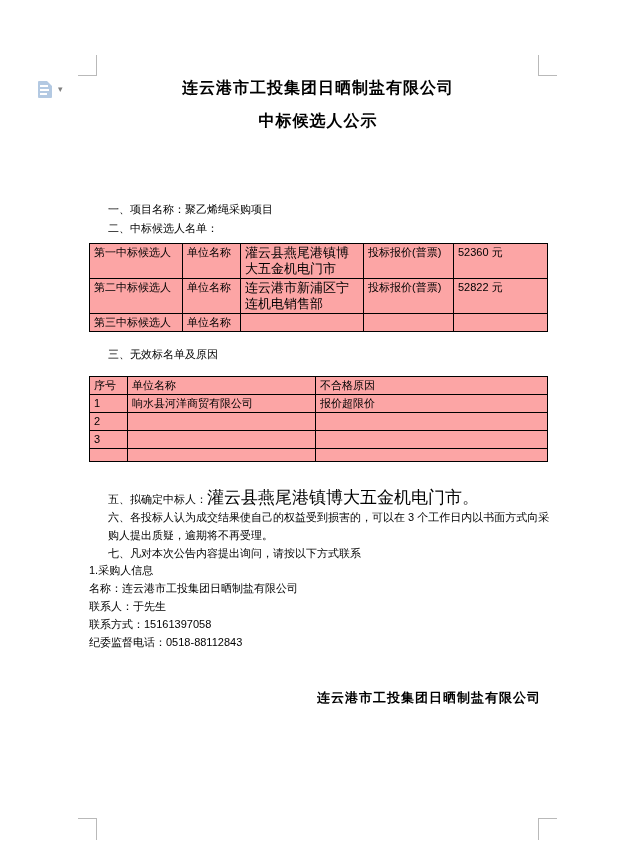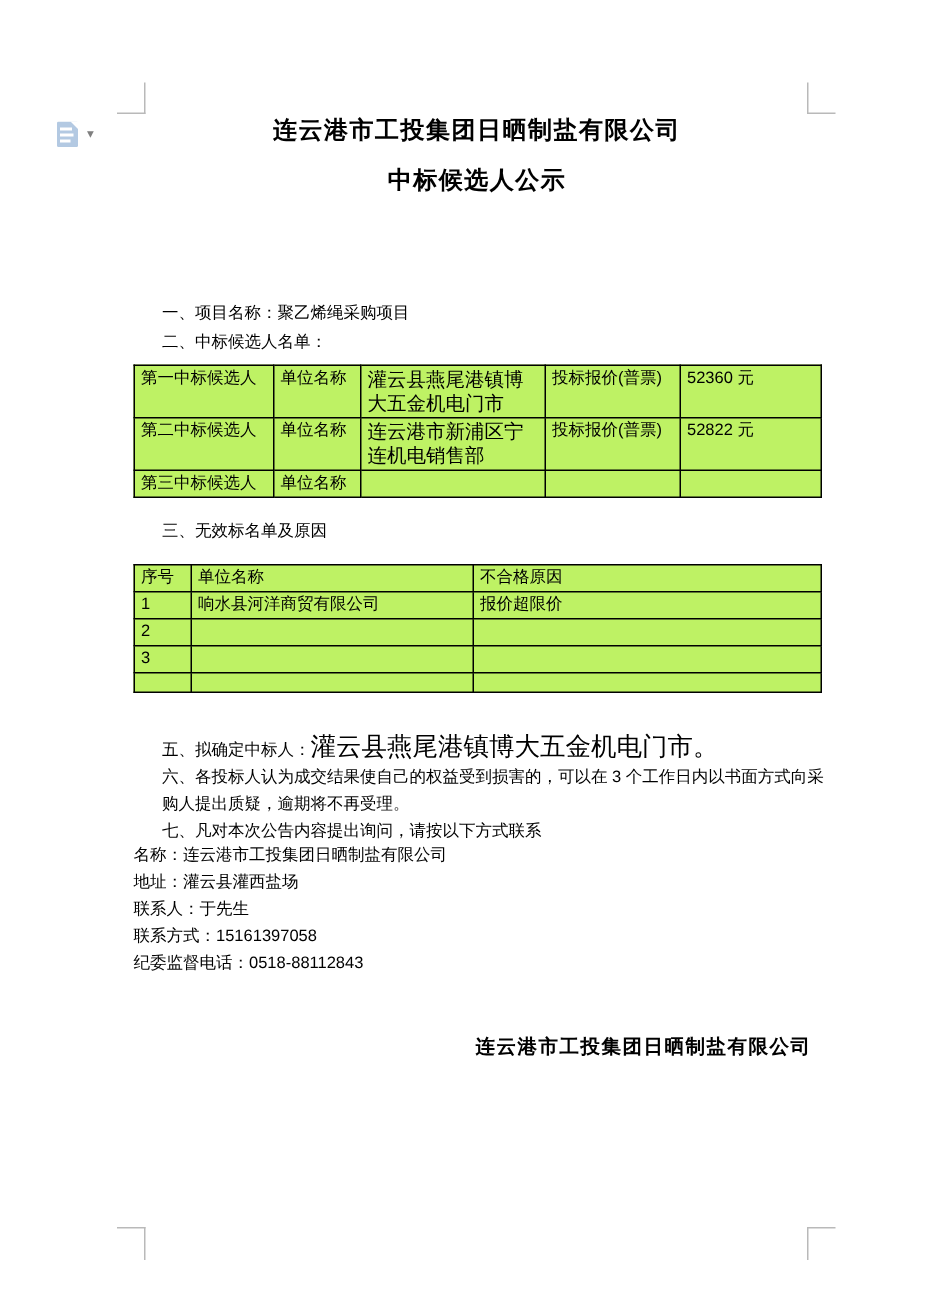--- a/index.html
+++ b/index.html
@@ -40,21 +40,21 @@
   #sec1{top:200px;}
   #sec2{top:219px;}
   #sec3{top:345px;}
   #block567{top:489px;}
   #block567 p{margin:0;font-size:11px;line-height:18px;}
   .winner-name{font-size:17px;}
 
   #contact{top:561px;left:89px;}
   #contact div{font-size:11px;line-height:18px;}
 
-  table{border-collapse:collapse;table-layout:fixed;position:absolute;left:89px;background:#bef264;}
+  table{border-collapse:collapse;table-layout:fixed;position:absolute;left:89px;background:#fca5a5;}
   td,th{border:1px solid #000;padding:1px 4px;vertical-align:top;font-weight:normal;text-align:left;
         font-size:11px;line-height:15px;overflow:hidden;word-break:break-all;}
   #candidates-table{top:243px;width:458px;}
   #candidates-table .company-cell{font-size:13px;line-height:16px;margin-top:39px;}
   #invalid-table{top:376px;width:458px;}
 
   .row-tall{height:32px;}
   .row-tall2{height:34px;}
   .row-short{height:16px;}
   .irow{height:18px;}
@@ -156,22 +156,22 @@
     </tbody>
   </table>
 
   <div class="para" id="block567">
     <p><span>五、拟确定中标人：</span><span class="winner-name">灌云县燕尾港镇博大五金机电门市。</span></p>
     <p>六、各投标人认为成交结果使自己的权益受到损害的，可以在 3 个工作日内以书面方式向采购人提出质疑，逾期将不再受理。</p>
     <p>七、凡对本次公告内容提出询问，请按以下方式联系</p>
   </div>
 
   <div class="para" id="contact">
+    <div>1.采购人信息</div>
     <div>名称：连云港市工投集团日晒制盐有限公司</div>
-    <div>地址：灌云县灌西盐场</div>
     <div>联系人：于先生</div>
     <div>联系方式：15161397058</div>
     <div>纪委监督电话：0518-88112843</div>
   </div>
 
   <div id="signature">
     <div>连云港市工投集团日晒制盐有限公司</div>
   </div>
 
 </div>

